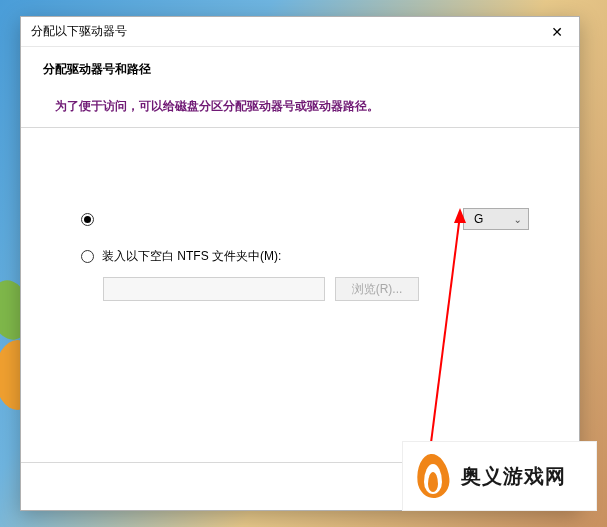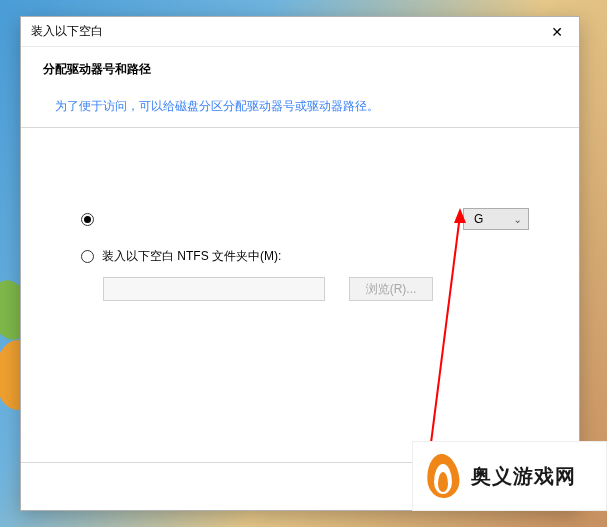--- a/index.html
+++ b/index.html
@@ -21,37 +21,37 @@
       height: 30px; display: flex; align-items: center; justify-content: space-between;
       padding: 0 0 0 10px; border-bottom: 1px solid #e8e8e8;
     }
     .titlebar-title { font-size: 12px; color: #000; }
     .close-btn {
       width: 44px; height: 29px; display: flex; align-items: center; justify-content: center;
       font-family: Arial; font-size: 14px; color: #000; cursor: pointer;
     }
     .header-block { padding: 14px 22px 12px 22px; }
     .header-title { font-size: 12px; font-weight: bold; color: #000; margin-bottom: 20px; }
-    .header-sub { font-size: 12px; color: #3b82f6; padding-left: 12px; }
+    .header-sub { font-size: 12px; color: #701a75; padding-left: 12px; font-weight: bold; }
     .divider { height: 1px; background: #d8d8d8; margin: 0 0 0 0; }
     .content { padding: 80px 50px 0 60px; }
     .row { display: flex; align-items: center; margin-bottom: 18px; }
     .radio { width: 13px; height: 13px; border: 1px solid #333; border-radius: 50%; margin-right: 8px; position: relative; flex-shrink:0;}
     .radio.checked::after {
       content: ""; position: absolute; left: 2px; top: 2px; width: 7px; height: 7px;
       background: #000; border-radius: 50%;
     }
     .radio-label { font-size: 12px; color: #000; }
     .drive-select {
       margin-left: auto; width: 66px; height: 22px; border: 1px solid #adadad;
       background: #e8e8e8; display: flex; align-items: center; justify-content: space-between;
       padding: 0 6px 0 10px; font-size: 12px;
     }
     .chevron { font-size: 10px; color: #555; }
-    .path-area { margin-left: 22px; display:flex; align-items:center; gap:24px; margin-top:-6px; margin-bottom:18px;}
+    .path-area { margin-left: 22px; display:flex; align-items:center; gap:10px; margin-top:-6px; margin-bottom:18px;}
     .path-input {
       width: 222px; height: 24px; border: 1px solid #d0d0d0; background: #f7f7f7;
     }
     .browse-btn {
       width: 84px; height: 24px; border: 1px solid #d0d0d0; background: #f2f2f2;
       color: #a8a8a8; font-size: 12px; display:flex; align-items:center; justify-content:center;
     }
     .footer {
       position: absolute; bottom: 0; left: 0; right: 0; height: 48px;
       border-top: 1px solid #d8d8d8; display: flex; align-items: center; justify-content: flex-end;
@@ -59,21 +59,21 @@
     }
     .btn {
       height: 23px; padding: 0 14px; border: 1px solid #adadad; background: #e9e9e9;
       font-size: 12px; color: #000; display:flex; align-items:center; cursor:pointer;
     }
     .btn.primary { border: 2px solid #0078d7; background:#e9e9e9;}
     .arrow {
       position: absolute; pointer-events: none;
     }
     .watermark {
-      position: absolute; right: 0; bottom: 16px; width: 195px; height: 70px;
+      position: absolute; right: 10px; bottom: 16px; width: 195px; height: 70px;
       background: #fff; display: flex; align-items: center; padding: 6px 10px;
       border:1px solid #eee;
     }
     .wm-icon {
       width: 40px; height: 48px; position:relative; margin-right:8px;
     }
     .flame-outer{position:absolute;left:4px;top:2px;width:32px;height:44px;background:#f08518;border-radius:50% 50% 50% 50% / 60% 60% 40% 40%;transform:rotate(-6deg);}
     .flame-inner{position:absolute;left:11px;top:12px;width:18px;height:30px;background:#fff;border-radius:50% 50% 50% 50% / 60% 60% 40% 40%;}
     .flame-core{position:absolute;left:15px;top:20px;width:10px;height:20px;background:#f08518;border-radius:50% 50% 50% 50% / 60% 60% 40% 40%;}
     .wm-text { display:flex; flex-direction:column; }
@@ -81,21 +81,21 @@
     .wm-url { font-size: 11px; color:#555; letter-spacing:3px; margin-top:2px;}
   </style>
 </head>
 <body>
 
 <div class="blob1"></div>
 <div class="blob2"></div>
 
 <div class="dialog">
   <div class="titlebar">
-    <span class="titlebar-title">装入以下空白</span>
+    <span class="titlebar-title">分配以下驱动器号</span>
     <div class="close-btn">
       <span>✕</span>
     </div>
   </div>
 
   <div class="header-block">
     <div class="header-title">分配驱动器号和路径</div>
     <div class="header-sub">为了便于访问，可以给磁盘分区分配驱动器号或驱动器路径。</div>
   </div>
   <div class="divider"></div>

